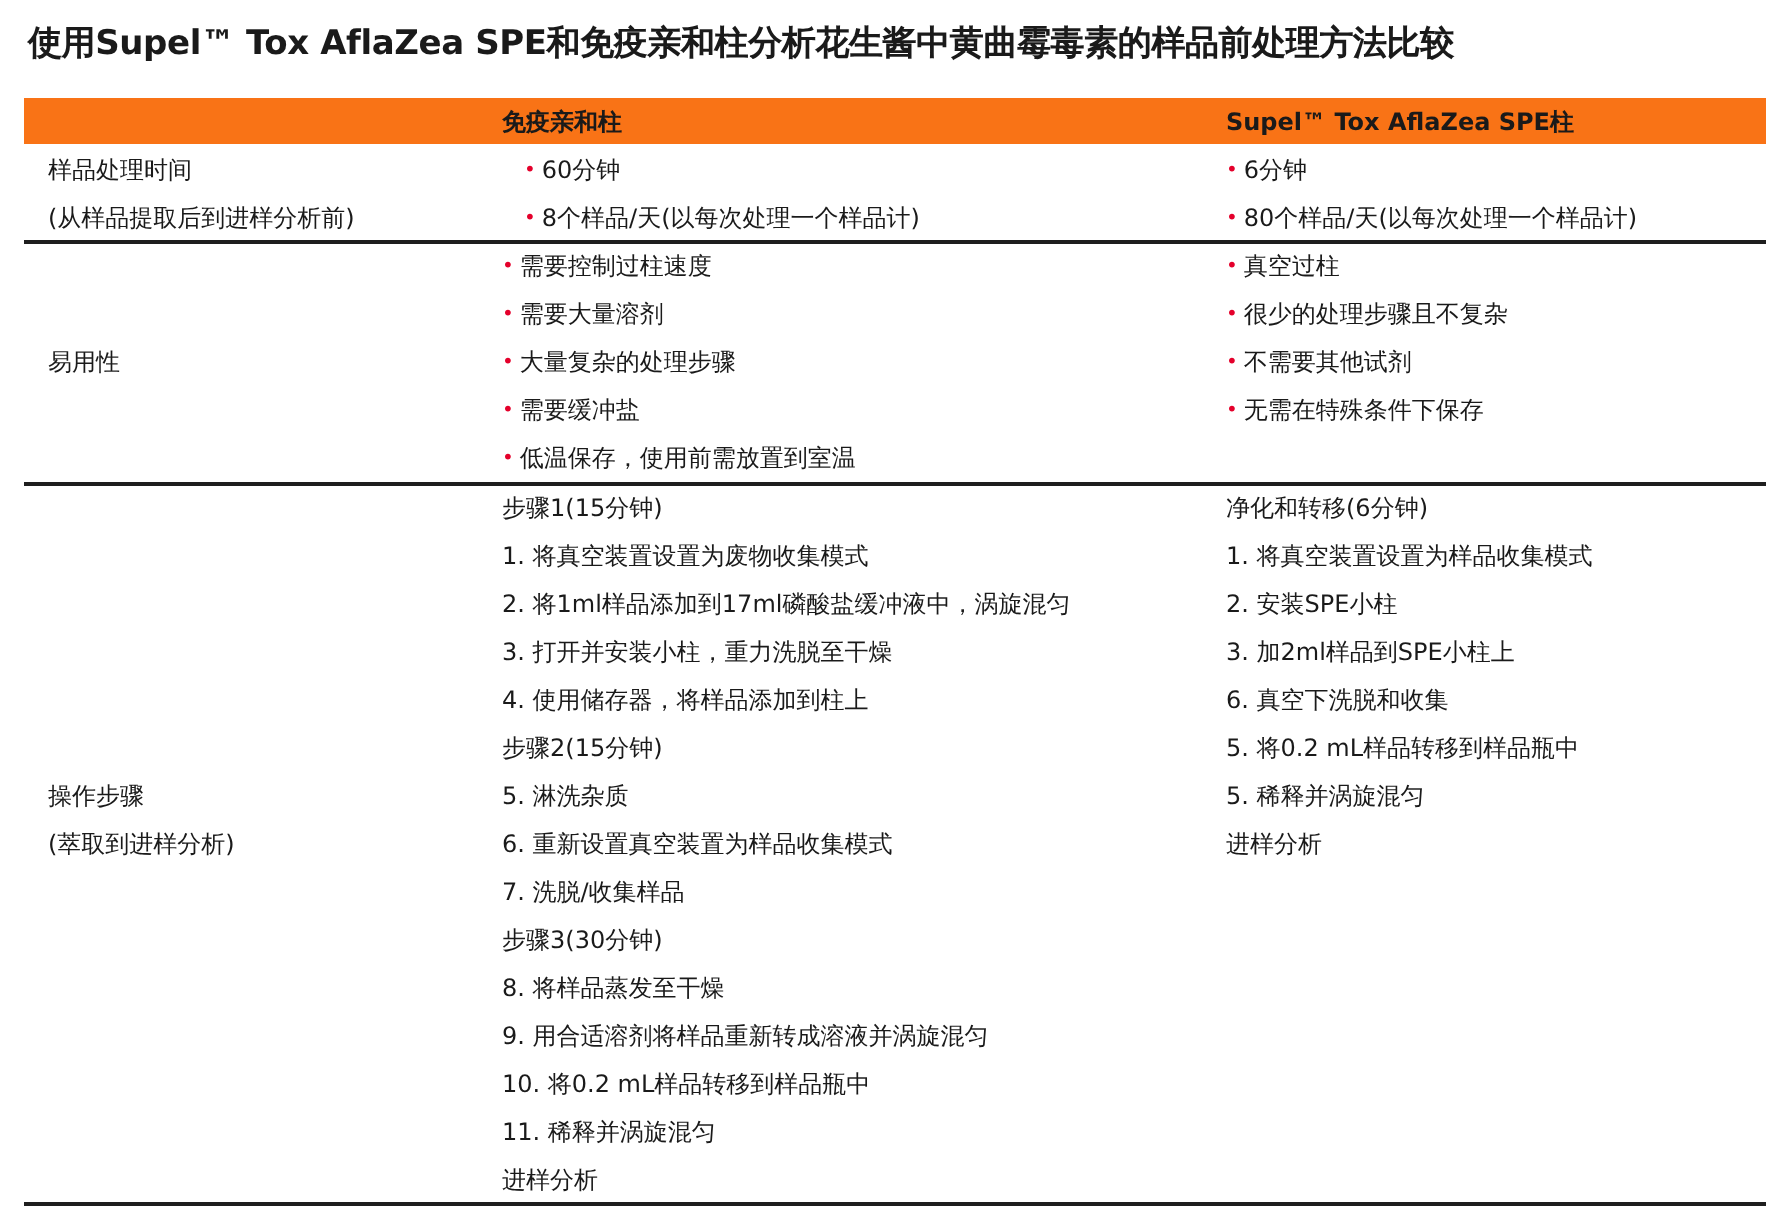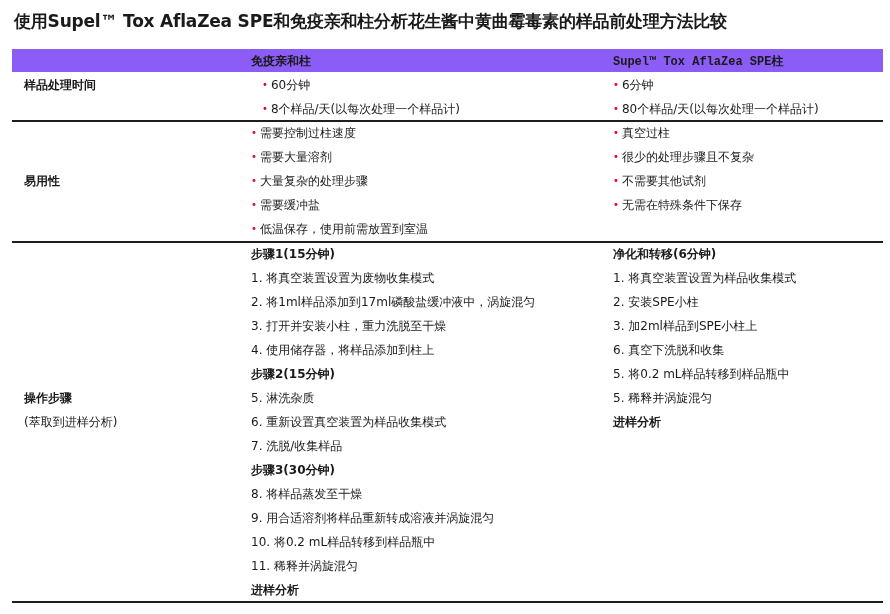--- a/index.html
+++ b/index.html
@@ -1,38 +1,39 @@
 <!DOCTYPE html>
 <html><head>
 <meta charset="utf-8">
 <style>
   html, body { margin:0; padding:0; background:#ffffff; }
   body { width:890px; height:614px; position:relative; overflow:hidden;
          font-family:"DejaVu Sans","Liberation Sans",sans-serif; color:#1a1a1a; }
   .title { position:absolute; left:14px; top:10px; font-size:17px; font-weight:bold; white-space:nowrap; letter-spacing:-0.2px; }
-  .header-bar { position:absolute; left:12px; top:49px; width:871px; height:23px; background:#8b5cf6;font-family:Liberation Mono, monospace; }
+  .header-bar { position:absolute; left:12px; top:49px; width:871px; height:23px; background:#f97316; }
   .hcell { position:absolute; top:4px; font-size:12px; font-weight:bold; white-space:nowrap; }
   .divider { position:absolute; left:12px; width:871px; height:2px; background:#1e1e1e; }
   .cell { position:absolute; font-size:12px; line-height:24px; white-space:nowrap; }
   .line { height:24px; }
-  .bold { font-weight:bold; }
+  .bold { font-weight:normal; }
   .bullet { color:#e4002b; font-size:10px; margin-right:3px; position:relative; top:-1px; }
 </style>
 </head>
 <body>
 
 <div class="title">使用Supel™ Tox AflaZea SPE和免疫亲和柱分析花生酱中黄曲霉毒素的样品前处理方法比较</div>
 
 <div class="header-bar">
   <span class="hcell" style="left:239px">免疫亲和柱</span>
   <span class="hcell" style="left:601px">Supel™ Tox AflaZea SPE柱</span>
 </div>
 
 <div class="cell" style="left:24px; top:73px">
   <div class="line bold">样品处理时间</div>
+  <div class="line">(从样品提取后到进样分析前)</div>
 </div>
 <div class="cell" style="left:262px; top:73px">
   <div class="line"><span class="bullet">•</span><span>60分钟</span></div>
   <div class="line"><span class="bullet">•</span><span>8个样品/天(以每次处理一个样品计)</span></div>
 </div>
 <div class="cell" style="left:613px; top:73px">
   <div class="line"><span class="bullet">•</span><span>6分钟</span></div>
   <div class="line"><span class="bullet">•</span><span>80个样品/天(以每次处理一个样品计)</span></div>
 </div>
 

